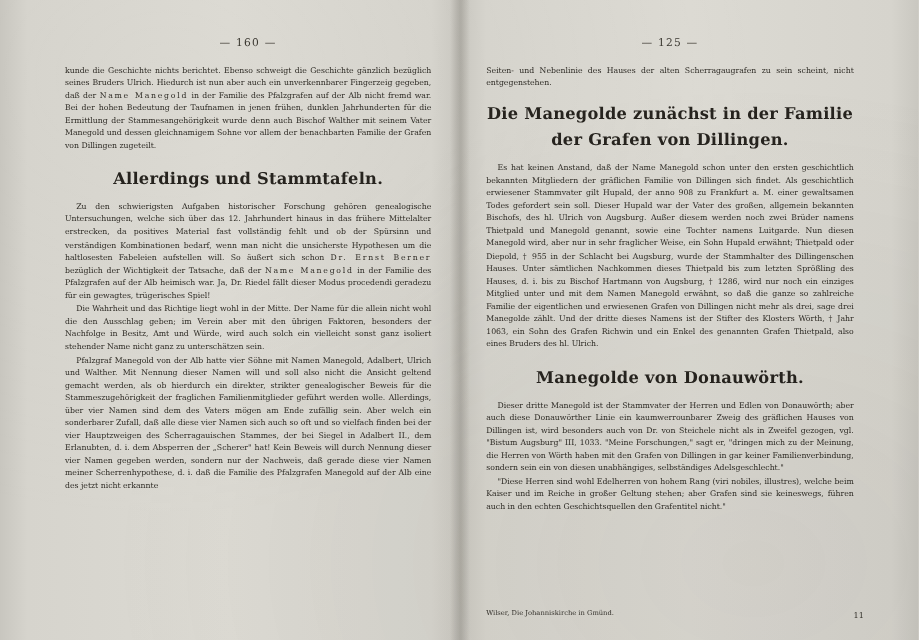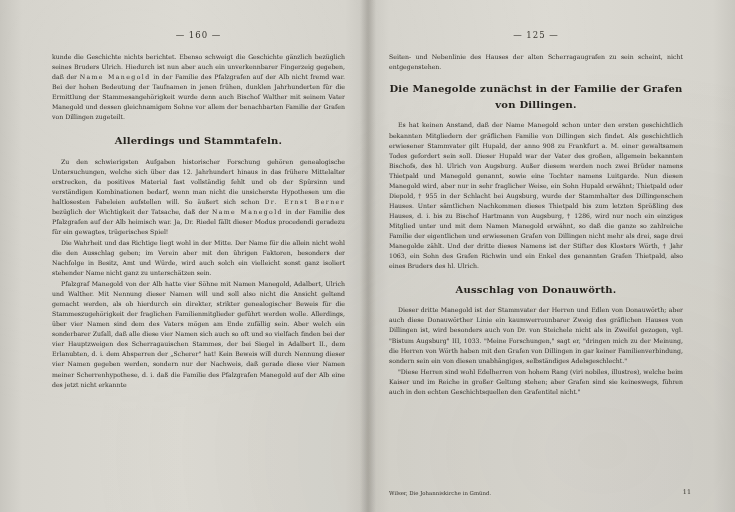--- a/index.html
+++ b/index.html
@@ -63,42 +63,42 @@
   }
   p {
     margin: 0 0 1px 0;
     text-indent: 9px;
   }
   p.noindent {
     text-indent: 0;
   }
   h2.section {
     text-align: center;
-    font-size: 10px;
+    font-size: 13px;
     font-weight: bold;
     margin: 11px 0 7px 0;
     letter-spacing: 0.2px;
     color: #26231e;
   }
   h2.section.first {
     margin-top: 9px;
   }
   .sp {
     letter-spacing: 1.4px;
   }
   .footline {
     position: absolute;
     left: 22px;
     right: 44px;
     bottom: 16px;
     font-size: 5.4px;
     color: #35322c;
     display: flex;
     justify-content: space-between;
-    align-items: flex-end;
+    align-items: flex-start;
   }
   .footline .sig {
     font-size: 6.4px;
   }
   .grain {
     position: absolute;
     inset: 0;
     pointer-events: none;
     background:
       radial-gradient(ellipse at 18% 12%, rgba(255,255,255,0.22), rgba(255,255,255,0) 55%),
@@ -129,21 +129,21 @@
 
   <div class="page page-right">
     <div class="folio">— 125 —</div>
     <div class="col">
       <p class="noindent">Seiten- und Nebenlinie des Hauses der alten Scherragaugrafen zu sein scheint, nicht entgegenstehen.</p>
 
       <h2 class="section first">Die Manegolde zunächst in der Familie der Grafen von Dillingen.</h2>
 
       <p>Es hat keinen Anstand, daß der Name Manegold schon unter den ersten geschichtlich bekannten Mitgliedern der gräflichen Familie von Dillingen sich findet. Als geschichtlich erwiesener Stammvater gilt Hupald, der anno 908 zu Frankfurt a. M. einer gewaltsamen Todes gefordert sein soll. Dieser Hupald war der Vater des großen, allgemein bekannten Bischofs, des hl. Ulrich von Augsburg. Außer diesem werden noch zwei Brüder namens Thietpald und Manegold genannt, sowie eine Tochter namens Luitgarde. Nun diesen Manegold wird, aber nur in sehr fraglicher Weise, ein Sohn Hupald erwähnt; Thietpald oder Diepold, † 955 in der Schlacht bei Augsburg, wurde der Stammhalter des Dillingenschen Hauses. Unter sämtlichen Nachkommen dieses Thietpald bis zum letzten Sprößling des Hauses, d. i. bis zu Bischof Hartmann von Augsburg, † 1286, wird nur noch ein einziges Mitglied unter und mit dem Namen Manegold erwähnt, so daß die ganze so zahlreiche Familie der eigentlichen und erwiesenen Grafen von Dillingen nicht mehr als drei, sage drei Manegolde zählt. Und der dritte dieses Namens ist der Stifter des Klosters Wörth, † Jahr 1063, ein Sohn des Grafen Richwin und ein Enkel des genannten Grafen Thietpald, also eines Bruders des hl. Ulrich.</p>
 
-      <h2 class="section">Ausschlag von Donauwörth.</h2>
+      <h2 class="section">Manegolde von Donauwörth.</h2>
 
       <p>Dieser dritte Manegold ist der Stammvater der Herren und Edlen von Donauwörth; aber auch diese Donauwörther Linie ein kaumwerrounbarer Zweig des gräflichen Hauses von Dillingen ist, wird besonders auch von Dr. von Steichele nicht als in Zweifel gezogen, vgl. "Bistum Augsburg" III, 1033. "Meine Forschungen," sagt er, "dringen mich zu der Meinung, die Herren von Wörth haben mit den Grafen von Dillingen in gar keiner Familienverbindung, sondern sein ein von diesen unabhängiges, selbständiges Adelsgeschlecht."</p>
       <p>"Diese Herren sind wohl Edelherren von hohem Rang (viri nobiles, illustres), welche beim Kaiser und im Reiche in großer Geltung stehen; aber Grafen sind sie keineswegs, führen auch in den echten Geschichtsquellen den Grafentitel nicht."</p>
     </div>
     <div class="footline">
       <span>Wilser, Die Johanniskirche in Gmünd.</span>
       <span class="sig">11</span>
     </div>
   </div>
 

